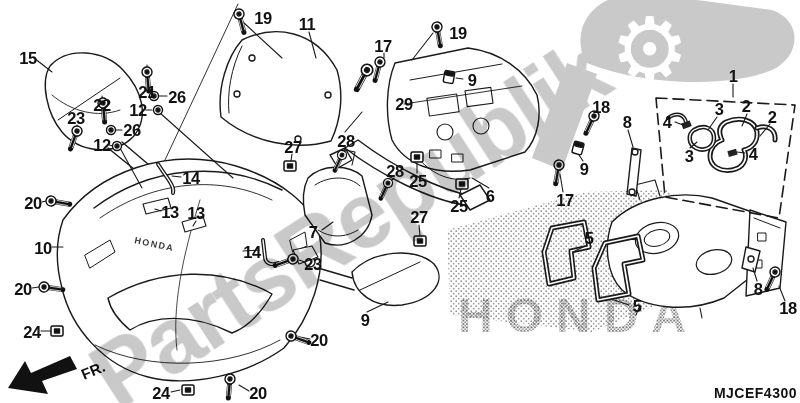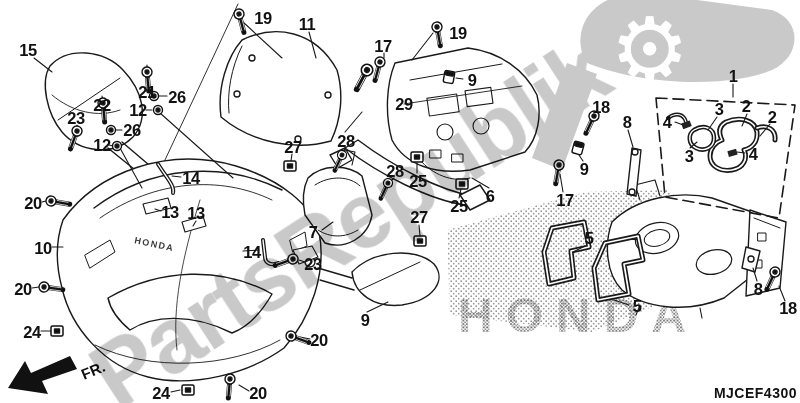--- a/index.html
+++ b/index.html
@@ -271,21 +271,21 @@
       <div class="part-label" style="left: 472px; top: 80px;">9</div>
       <div class="part-label" style="left: 584px; top: 169px;">9</div>
       <div class="part-label" style="left: 43px; top: 248px;">10</div>
       <div class="part-label" style="left: 307px; top: 24px;">11</div>
       <div class="part-label" style="left: 138px; top: 110px;">12</div>
       <div class="part-label" style="left: 102px; top: 145px;">12</div>
       <div class="part-label" style="left: 170px; top: 212px;">13</div>
       <div class="part-label" style="left: 196px; top: 213px;">13</div>
       <div class="part-label" style="left: 191px; top: 178px;">14</div>
       <div class="part-label" style="left: 252px; top: 252px;">14</div>
-      <div class="part-label" style="left: 28px; top: 50px;">15</div>
+      <div class="part-label" style="left: 28px; top: 58px;">15</div>
       <div class="part-label" style="left: 365px; top: 320px;">9</div>
       <div class="part-label" style="left: 383px; top: 46px;">17</div>
       <div class="part-label" style="left: 565px; top: 200px;">17</div>
       <div class="part-label" style="left: 601px; top: 107px;">18</div>
       <div class="part-label" style="left: 788px; top: 308px;">18</div>
       <div class="part-label" style="left: 263px; top: 18px;">19</div>
       <div class="part-label" style="left: 458px; top: 33px;">19</div>
       <div class="part-label" style="left: 33px; top: 203px;">20</div>
       <div class="part-label" style="left: 23px; top: 289px;">20</div>
       <div class="part-label" style="left: 319px; top: 340px;">20</div>

